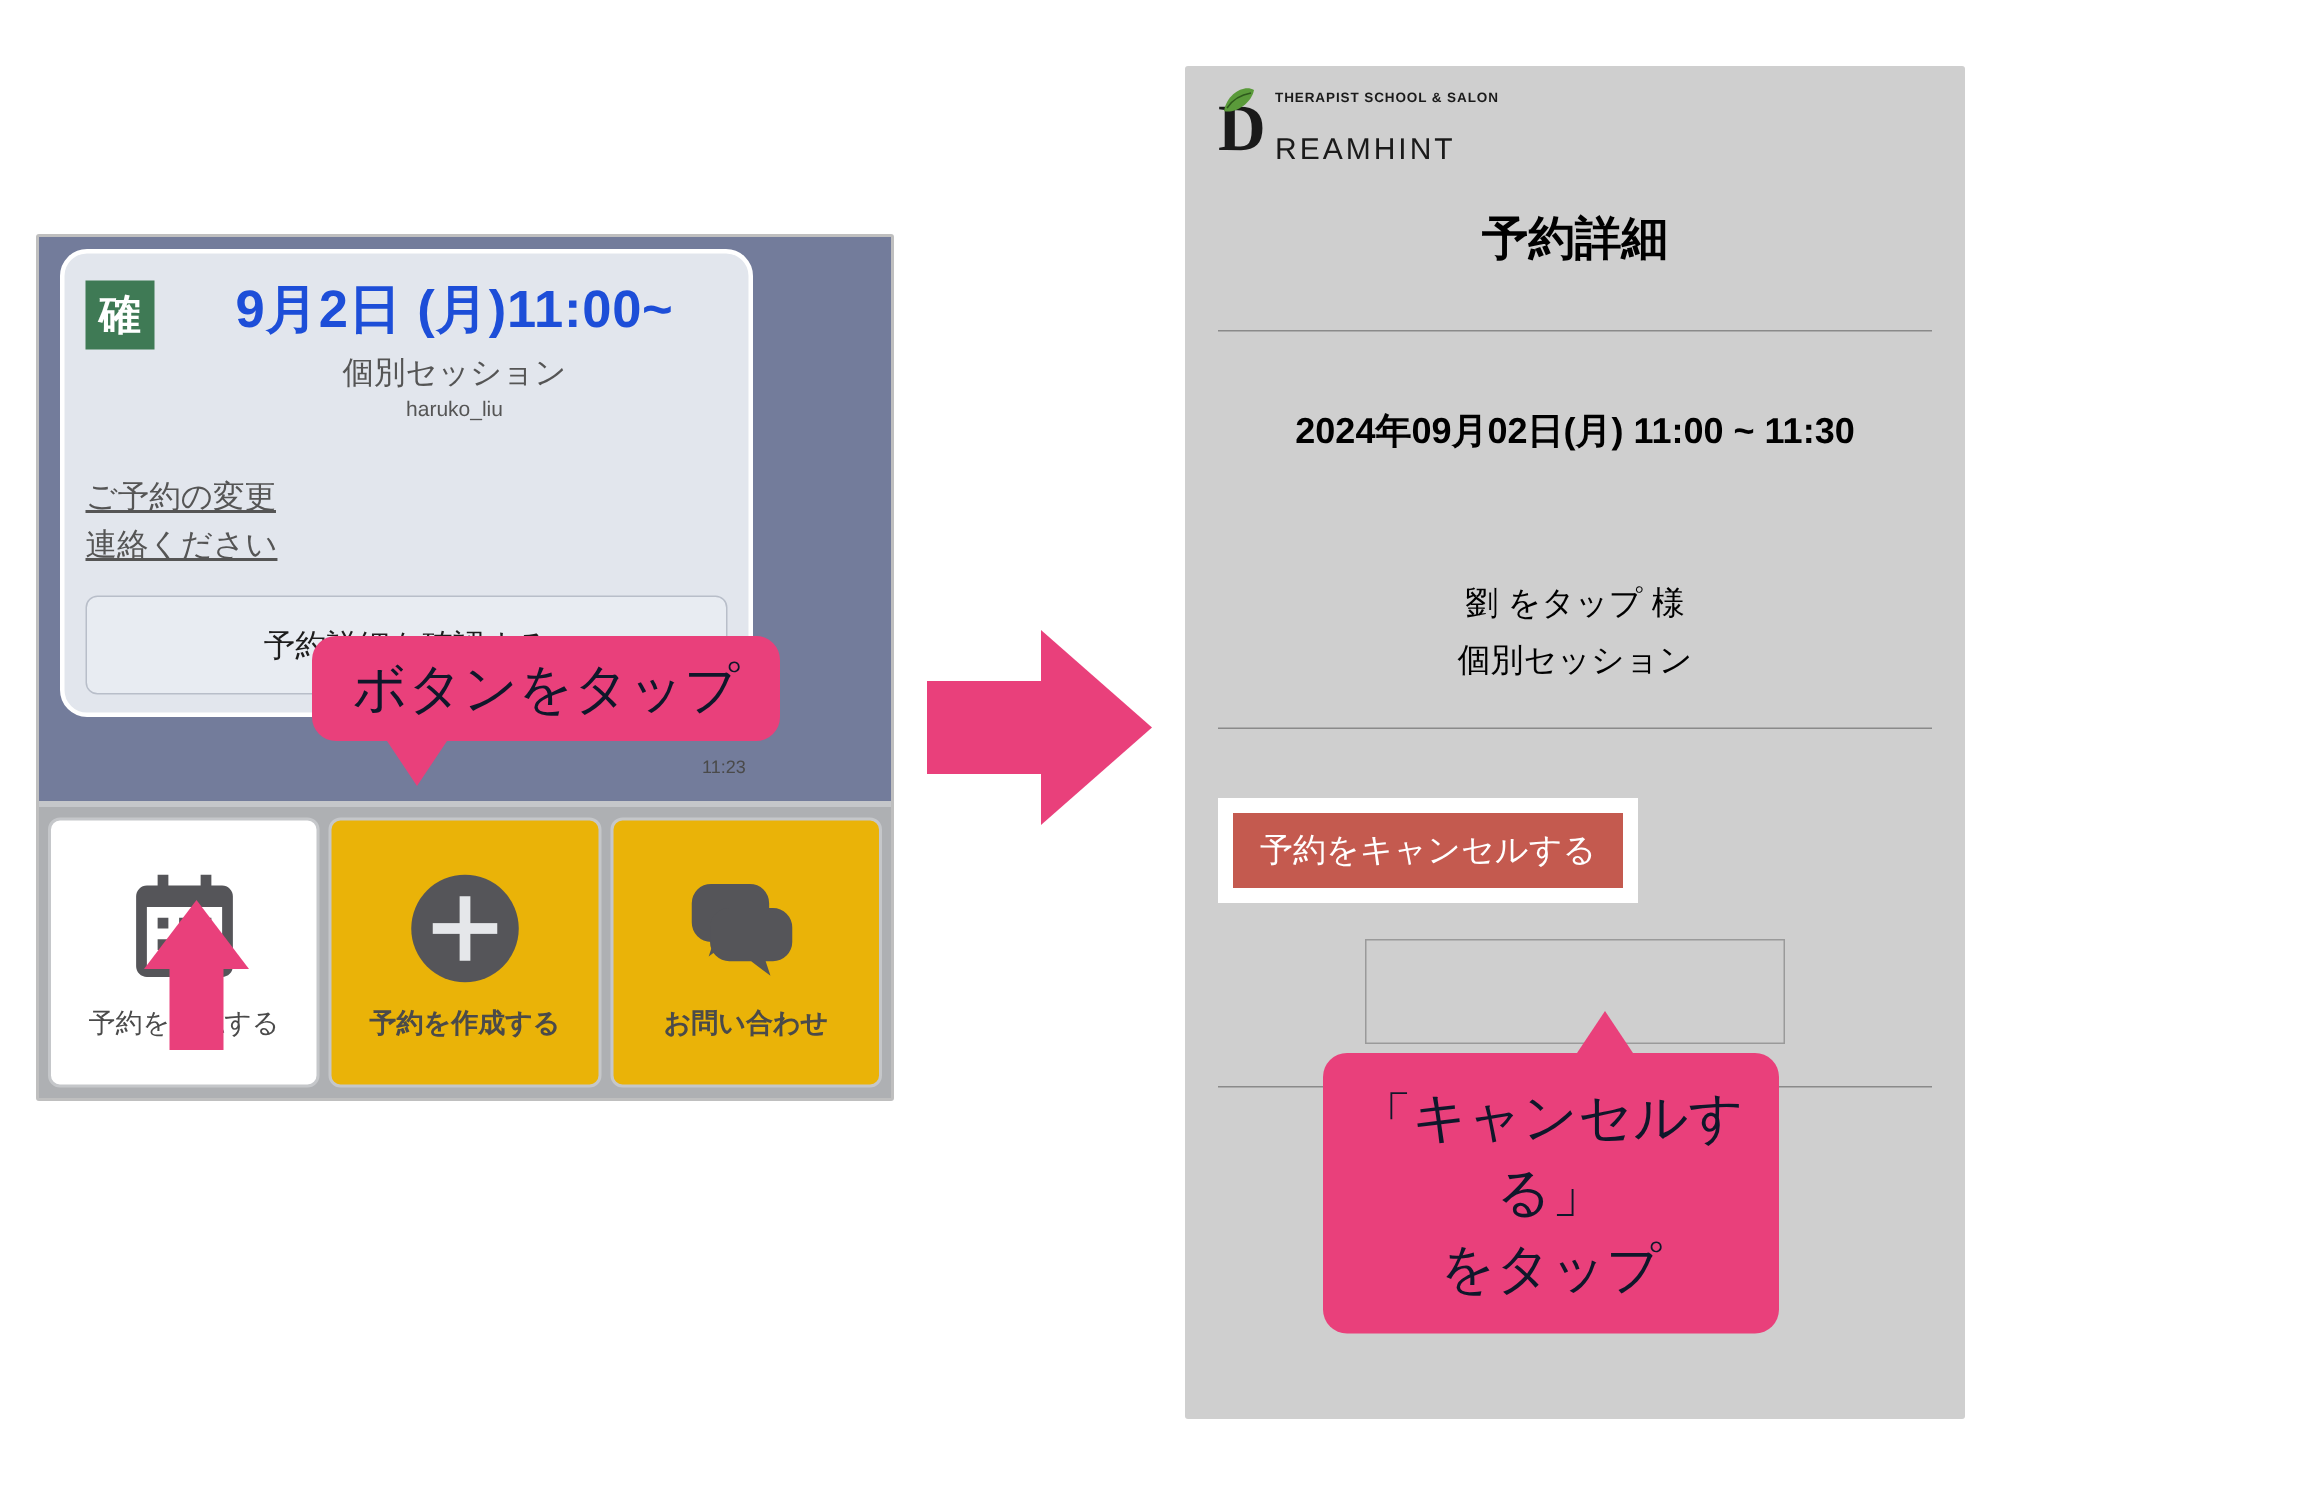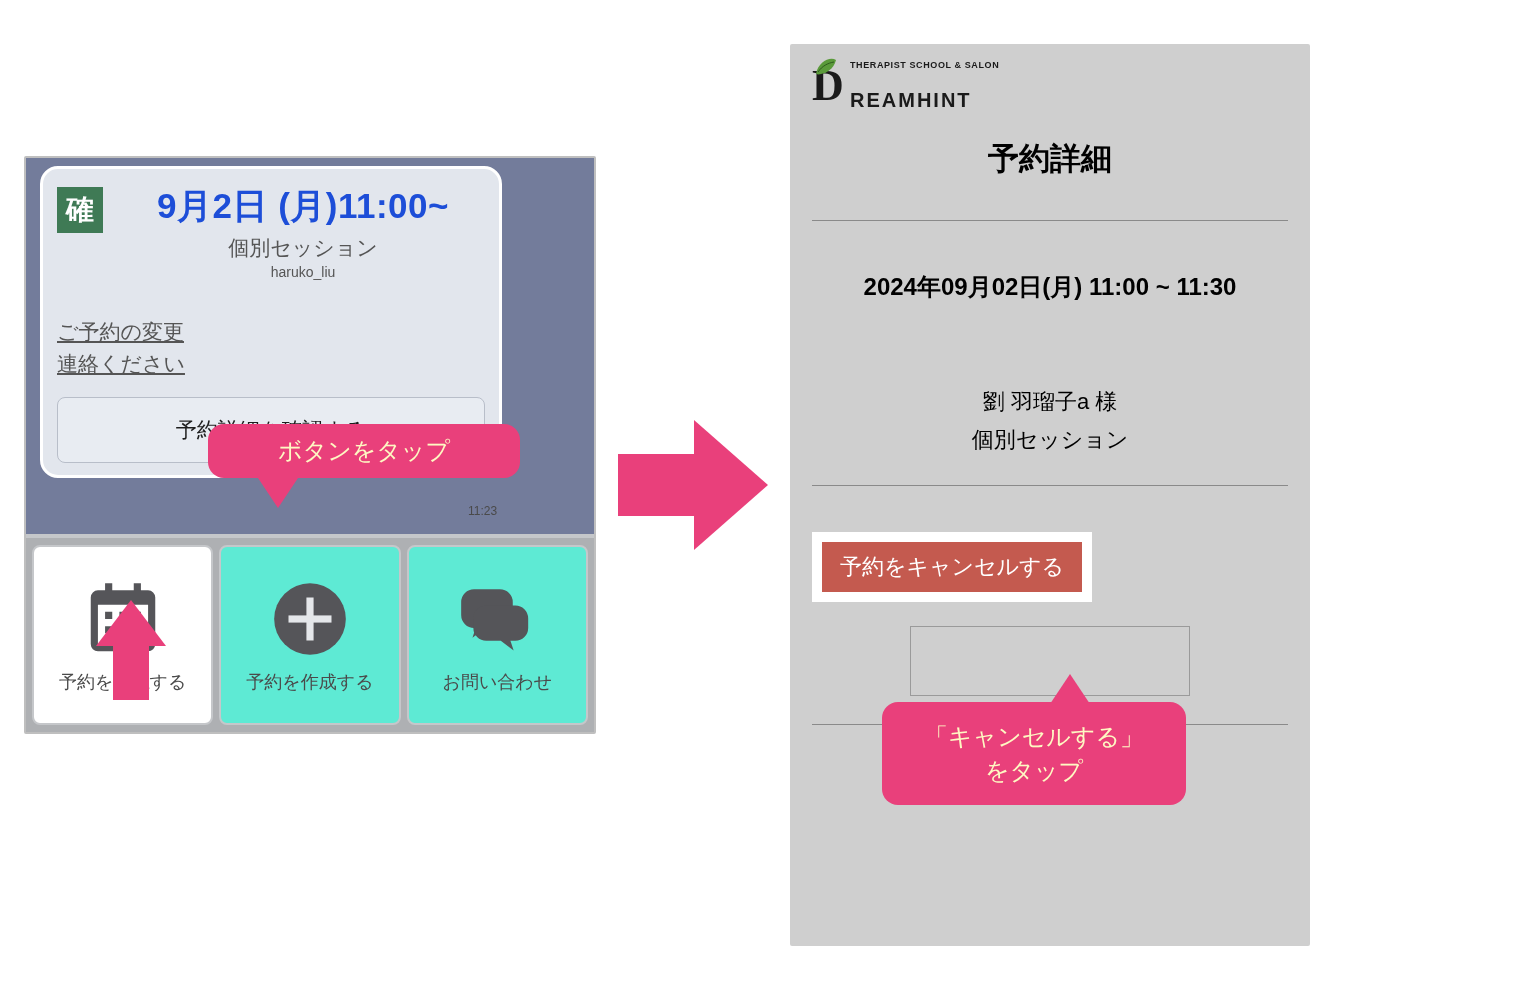--- a/index.html
+++ b/index.html
@@ -127,36 +127,36 @@
     height: 180px;
     background: #ffffff;
     border: 2px solid #c5c7ca;
     border-radius: 8px;
     display: flex;
     flex-direction: column;
     align-items: center;
     justify-content: center;
     gap: 8px;
   }
-  .nav-cell.alt { background: #5eead4; }
+  .nav-cell.alt { background: #eab308; font-weight: bold; }
 
   .nav-icon { color: #555559; }
   .nav-icon svg { display: block; }
 
   .nav-label {
     font-size: 18px;
     color: #4a4a4a;
   }
 
   
   .callout {
     position: absolute;
     background: #e9407b;
-    color: #fef9c3;
-    font-size: 24px;
+    color: #0f172a;
+    font-size: 36px;
     line-height: 1.4;
     padding: 10px 26px;
     border-radius: 16px;
     text-align: center;
   }
   .callout .tail {
     position: absolute;
     width: 0;
     height: 0;
   }
@@ -269,21 +269,21 @@
   }
   .logo-top {
     font-size: 9px;
     letter-spacing: 0.6px;
     color: #1a1a1a;
     font-weight: 700;
   }
   .logo-main {
     font-size: 20px;
     letter-spacing: 2px;
-    font-weight: 700;
+    font-weight: 400;
     color: #1a1a1a;
   }
 
   .right-title {
     text-align: center;
     font-size: 31px;
     font-weight: 700;
     color: #000;
     margin-bottom: 40px;
   }
@@ -452,21 +452,21 @@
       <span class="logo-main">REAMHINT</span>
     </div>
   </div>
 
   <div class="right-title">予約詳細</div>
 
   <hr class="sep">
 
   <div class="detail-block">
     <div class="detail-datetime">2024年09月02日(月) 11:00 ~ 11:30</div>
-    <div class="detail-customer">劉 羽瑠子a 様</div>
+    <div class="detail-customer">劉 をタップ 様</div>
     <div class="detail-session">個別セッション</div>
   </div>
 
   <hr class="sep">
 
   <div class="cancel-wrap">
     <div class="cancel-frame">
       <button class="cancel-button">予約をキャンセルする</button>
     </div>
   </div>

